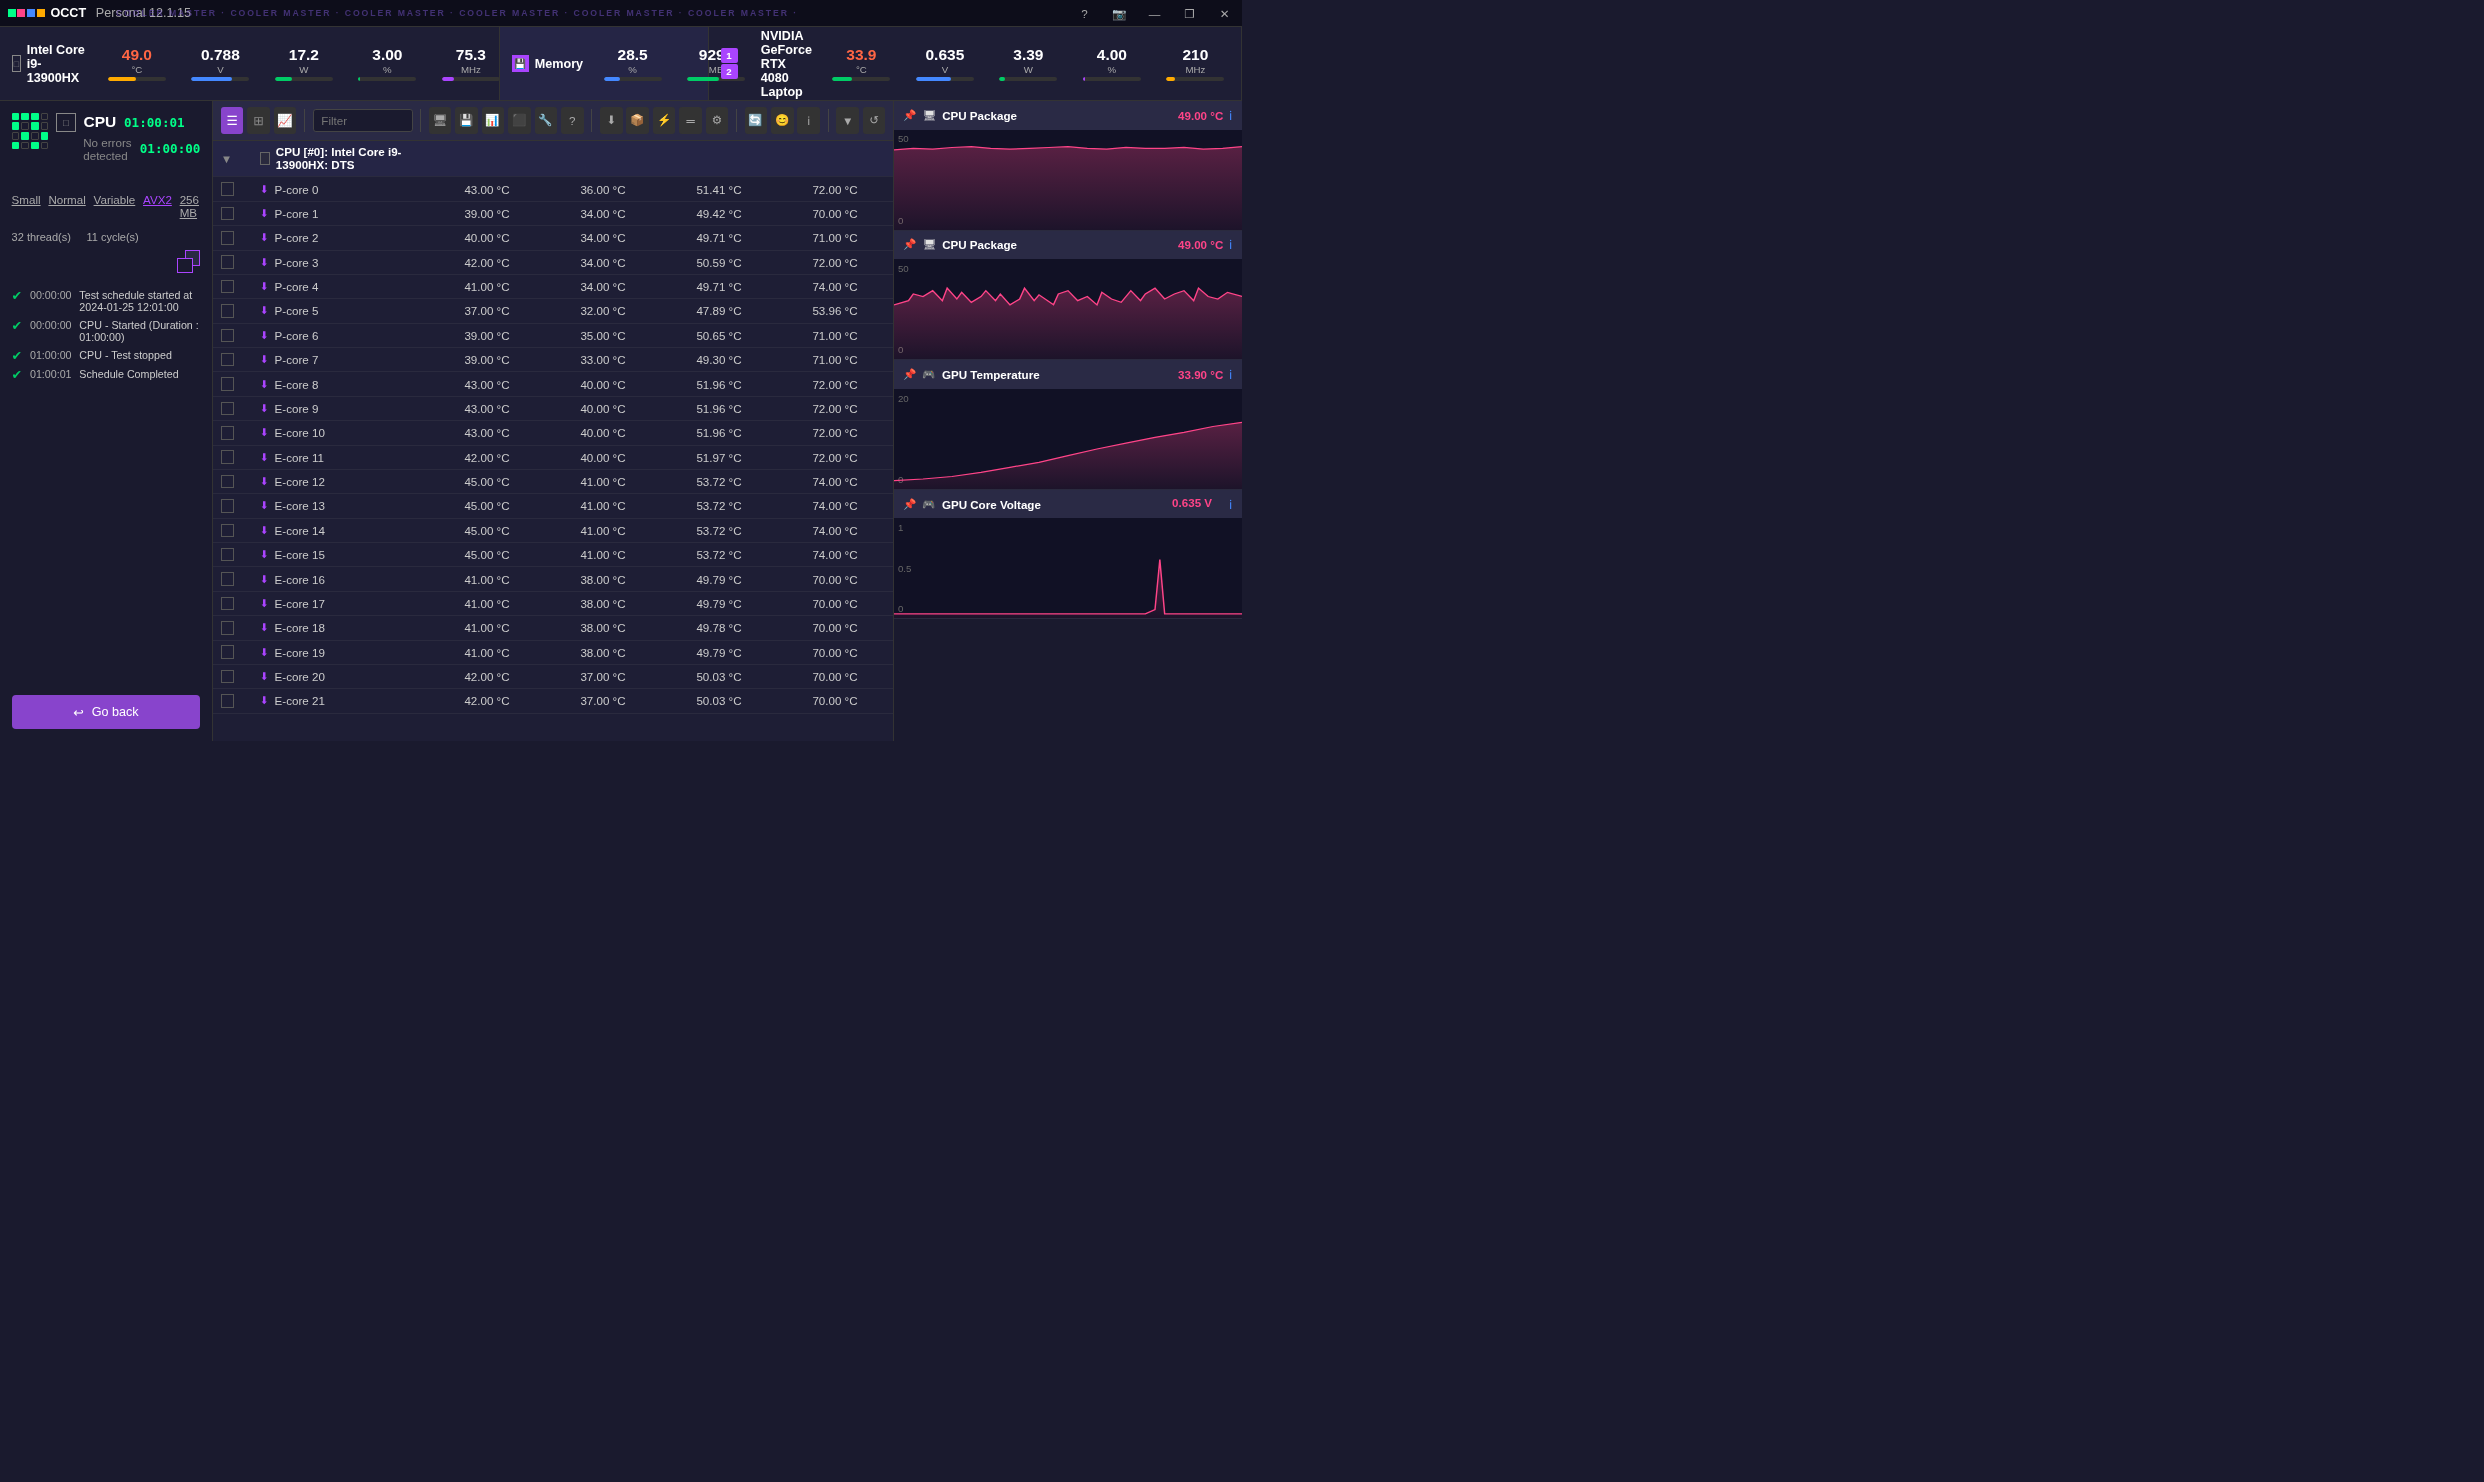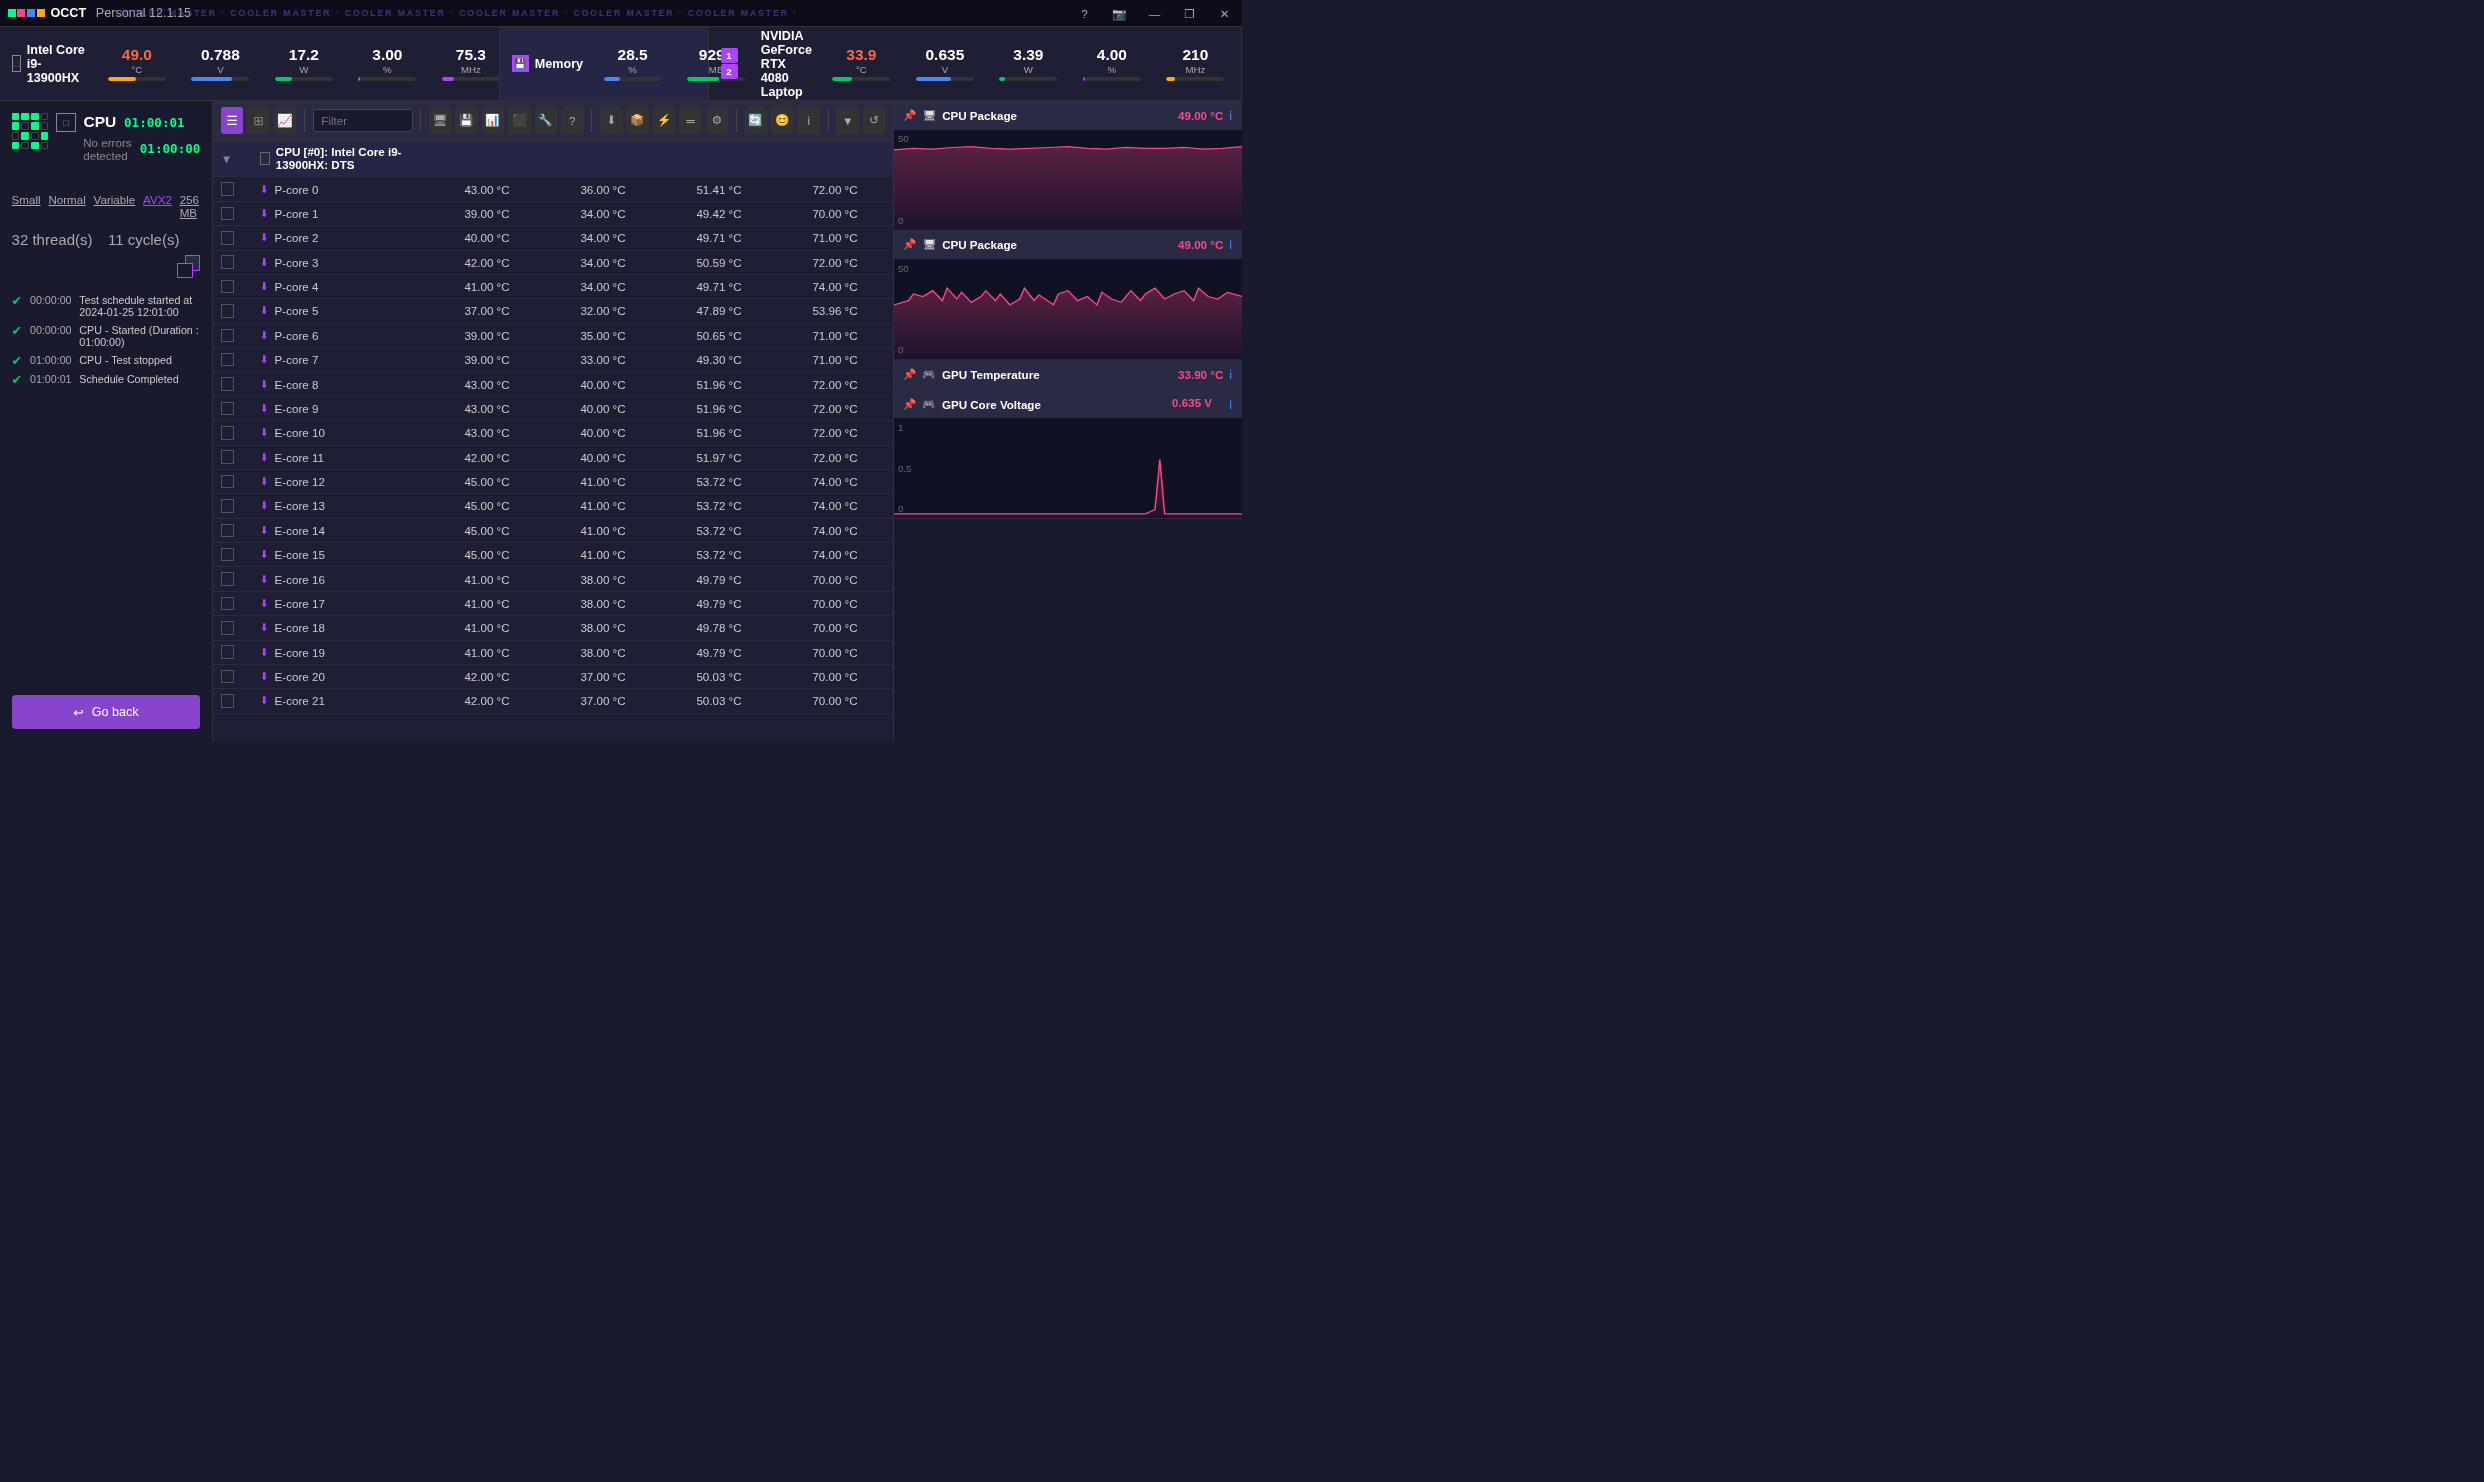--- a/index.html
+++ b/index.html
@@ -216,21 +216,21 @@
       gap: 7.8px;
       margin: 7.8px 0;
       font-size: 11.6px;
       color: #aaa;
     }
     .test-options span { cursor: pointer; text-decoration: underline; }
 
     .test-threads {
       display: flex;
       gap: 15.5px;
-      font-size: 15px;
+      font-size: 11px;
       color: #aaa;
       margin: 3.9px 0;
     }
 
     .log-entries {
       flex: 1;
       overflow-y: auto;
       margin-top: 11.6px;
     }
     .log-entry {
@@ -1100,20 +1100,38 @@
         <div class="chart-title-left">
           <span class="chart-pin">📌</span>
           <span style="font-size:10.7px;">🎮</span>
           <span class="chart-title-text">GPU Temperature</span>
         </div>
         <div style="display:flex;align-items:center;gap:5.8px;">
           <span class="chart-value">33.90 °C</span>
           <span class="chart-info">ℹ</span>
         </div>
       </div>
+      <div class="chart-area">
+        <div class="chart-y-labels">
+          <span>20</span>
+          <span></span>
+          <span>0</span>
+        </div>
+        <svg class="chart-svg" viewBox="0 0 360 120" preserveAspectRatio="none">
+          <defs>
+            <linearGradient id="grad3" x1="0" y1="0" x2="0" y2="1">
+              <stop offset="0%" stop-color="#ff4488" stop-opacity="0.3"></stop>
+              <stop offset="100%" stop-color="#ff4488" stop-opacity="0.05"></stop>
+            </linearGradient>
+          </defs>
+
+          <path d="M0,110 L30,108 L60,105 L90,100 L120,94 L150,88 L180,80 L210,72 L240,65 L270,58 L300,52 L330,45 L360,40" fill="none" stroke="#ff4488" stroke-width="1.5"></path>
+          <path d="M0,110 L30,108 L60,105 L90,100 L120,94 L150,88 L180,80 L210,72 L240,65 L270,58 L300,52 L330,45 L360,40 L360,120 L0,120 Z" fill="url(#grad3)"></path>
+        </svg>
+      </div>
     </div>
 
     <div class="chart-card">
       <div class="chart-header">
         <div class="chart-title-left">
           <span class="chart-pin">📌</span>
           <span style="font-size:10.7px;">🎮</span>
           <span class="chart-title-text">GPU Core Voltage</span>
         </div>
         <div style="display:flex;gap:17px;">

